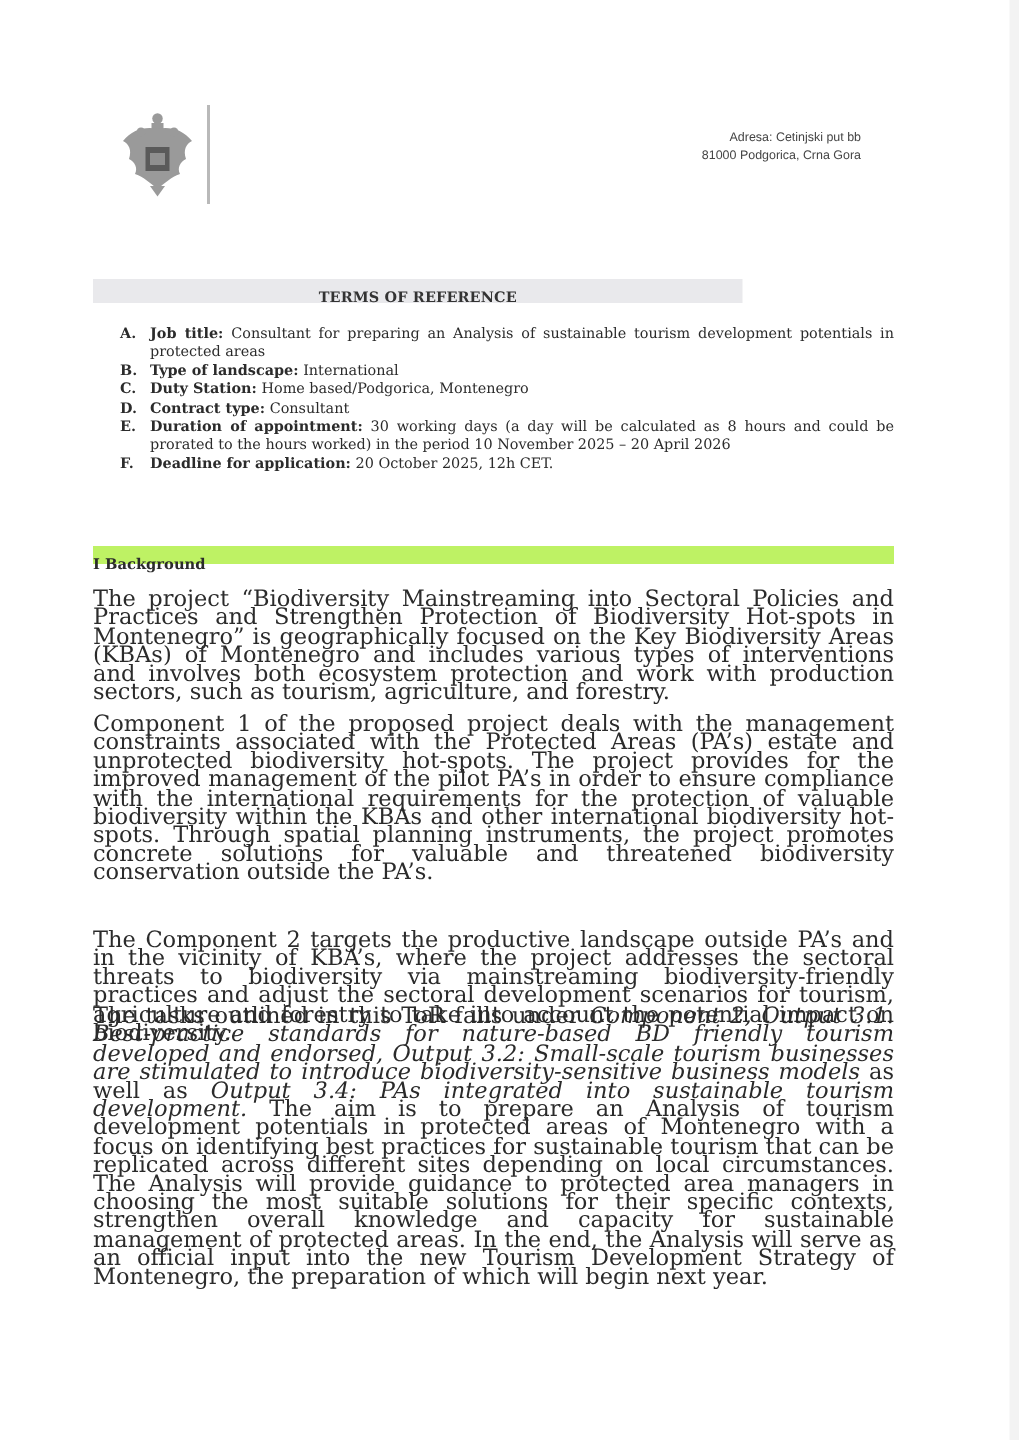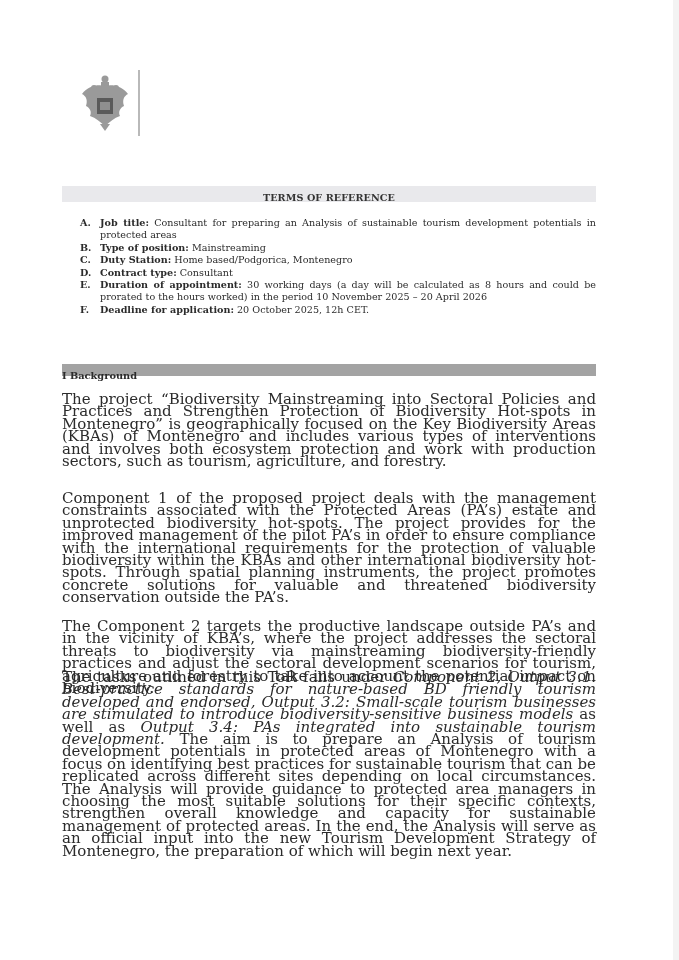--- a/index.html
+++ b/index.html
@@ -6,29 +6,29 @@
   body {
     width: 679px; height: 960px; background: #ffffff; position: relative; overflow: hidden;
     font-family: "DejaVu Serif", serif; color: #2b2b2b;
   }
   .page-edge { position: absolute; top: 0; right: 0; width: 6px; height: 960px; background: #f3f3f3; }
   .header { position: absolute; top: 70px; left: 78px; width: 540px; height: 70px; }
   .crest { position: absolute; left: 0; top: 4px; width: 54px; height: 58px; }
   .vline { position: absolute; left: 60px; top: 0; width: 2px; height: 66px; background: #b9b9b9; }
   .ministry { position: absolute; left: 67px; top: 2px; font-family: "Liberation Sans", sans-serif; font-size: 11.4px; line-height: 13.6px; color: #333; }
   .address { position: absolute; left: 340px; top: 15px; text-align: right; width: 156px; font-family: "Liberation Sans", sans-serif; font-size: 8.3px; line-height: 12px; color: #444; }
-  .tor-bar { position: absolute; top: 186px; left: 62px; width: 534px; height: 16px; background: #e9e9ec; text-align: center; }
+  .tor-bar { position: absolute; top: 186px; left: 62px; width: 433px; height: 16px; background: #e9e9ec; text-align: center; }
   .tor-bar span { font-size: 9.6px; font-weight: bold; line-height: 16px; letter-spacing: 0.1px; color: #333; }
   .list { position: absolute; top: 217px; left: 80px; width: 516px; font-size: 9.6px; line-height: 12.4px; margin: 0; padding: 0; list-style: none; }
   .list li { position: relative; padding-left: 20px; }
   .list .letter { position: absolute; left: 0; top: 0; font-weight: bold; }
   .list .lbl { font-weight: bold; margin-top: 11px; }
   .list .just { text-align: justify; }
   .section { position: absolute; left: 62px; width: 534px; font-size: 15px; line-height: 12.4px; text-align: justify; margin-top: 16px; }
-  .bg-head { position: absolute; top: 364px; left: 62px; width: 534px; height: 12px; background: #a3a3a3; }
+  .bg-head { position: absolute; top: 364px; left: 62px; width: 534px; height: 12px; background: #bef264; }
   .bg-head span { font-weight: bold; font-size: 9.8px; line-height: 12px; }
   .para { margin: 0; }
   .it { font-style: italic; }
 </style>
 </head>
 <body>
 
 <div class="page-edge"></div>
 
 <div class="header">
@@ -38,34 +38,38 @@
       <rect x="23" y="8" width="8" height="4"></rect>
       <path d="M27 12 C20 10 10 12 4 20 C8 22 10 26 8 32 C12 34 14 38 12 42 C18 44 22 48 27 52 C32 48 36 44 42 42 C40 38 42 34 46 32 C44 26 46 22 50 20 C44 12 34 10 27 12 Z"></path>
       <circle cx="16" cy="14" r="3"></circle>
       <circle cx="38" cy="14" r="3"></circle>
       <path d="M22 50 L27 57 L32 50 Z"></path>
     </g>
     <rect x="19" y="24" width="16" height="16" fill="#5a5a5a"></rect>
     <rect x="22" y="28" width="10" height="8" fill="#8f8f8f"></rect>
   </svg>
   <div class="vline"></div>
+  <div class="address">
+    <div>Adresa: Cetinjski put bb</div>
+    <div>81000 Podgorica, Crna Gora</div>
+  </div>
 </div>
 
 <div class="tor-bar">
   <span>TERMS OF REFERENCE</span>
 </div>
 
 <ul class="list">
   <li>
     <span class="letter">A.</span>
     <div class="just"><span class="lbl">Job title:</span> <span>Consultant for preparing an Analysis of sustainable tourism development potentials in protected areas</span></div>
   </li>
   <li>
     <span class="letter">B.</span>
-    <div><span class="lbl">Type of position:</span> <span>Mainstreaming</span></div>
+    <div><span class="lbl">Type of landscape:</span> <span>International</span></div>
   </li>
   <li>
     <span class="letter">C.</span>
     <div><span class="lbl">Duty Station:</span> <span>Home based/Podgorica, Montenegro</span></div>
   </li>
   <li>
     <span class="letter">D.</span>
     <div><span class="lbl">Contract type:</span> <span>Consultant</span></div>
   </li>
   <li>
@@ -79,21 +83,21 @@
 </ul>
 
 <div class="bg-head">
   <span>I Background</span>
 </div>
 
 <div class="section" style="top:377px;">
   <p class="para">The project “Biodiversity Mainstreaming into Sectoral Policies and Practices and Strengthen Protection of Biodiversity Hot-spots in Montenegro” is geographically focused on the Key Biodiversity Areas (KBAs) of Montenegro and includes various types of interventions and involves both ecosystem protection and work with production sectors, such as tourism, agriculture, and forestry.</p>
 </div>
 
-<div class="section" style="top:476px;">
+<div class="section" style="top:460px;">
   <p class="para">Component 1 of the proposed project deals with the management constraints associated with the Protected Areas (PA’s) estate and unprotected biodiversity hot-spots. The project provides for the improved management of the pilot PA’s in order to ensure compliance with the international requirements for the protection of valuable biodiversity within the KBAs and other international biodiversity hot-spots. Through spatial planning instruments, the project promotes concrete solutions for valuable and threatened biodiversity conservation outside the PA’s.</p>
 </div>
 
 <div class="section" style="top:604px;">
   <p class="para">The Component 2 targets the productive landscape outside PA’s and in the vicinity of KBA’s, where the project addresses the sectoral threats to biodiversity via mainstreaming biodiversity-friendly practices and adjust the sectoral development scenarios for tourism, agriculture and forestry to take into account the potential impact on biodiversity.</p>
 </div>
 
 <div class="section" style="top:655px;">
   <p class="para"><span>The tasks outlined in this ToR falls under </span><span class="it">Component 2, Output 3.1. Best-practice standards for nature-based BD friendly tourism developed and endorsed, Output 3.2: Small-scale tourism businesses are stimulated to introduce biodiversity-sensitive business models</span><span> as well as </span><span class="it">Output 3.4: PAs integrated into sustainable tourism development.</span><span> The aim is to prepare an Analysis of tourism development potentials in protected areas of Montenegro with a focus on identifying best practices for sustainable tourism that can be replicated across different sites depending on local circumstances. The Analysis will provide guidance to protected area managers in choosing the most suitable solutions for their specific contexts, strengthen overall knowledge and capacity for sustainable management of protected areas. In the end, the Analysis will serve as an official input into the new Tourism Development Strategy of Montenegro, the preparation of which will begin next year.</span></p>
 </div>

